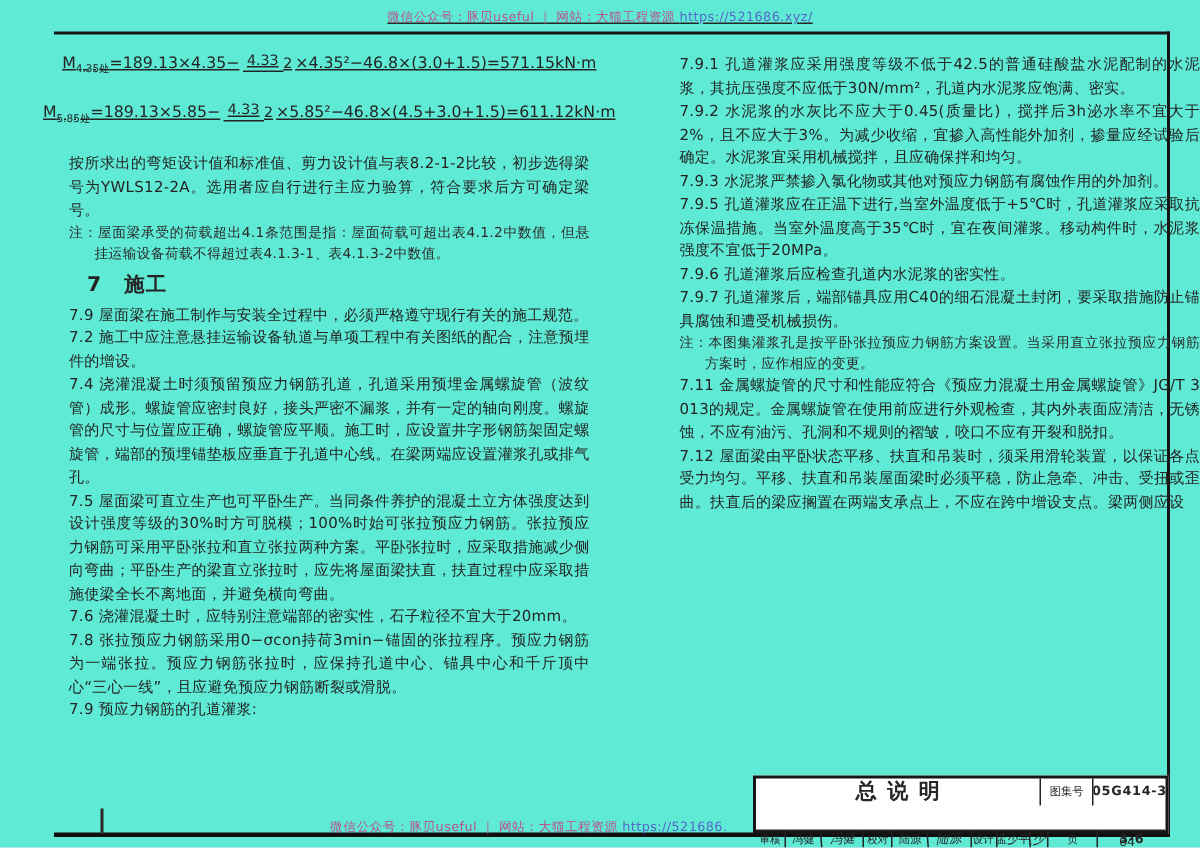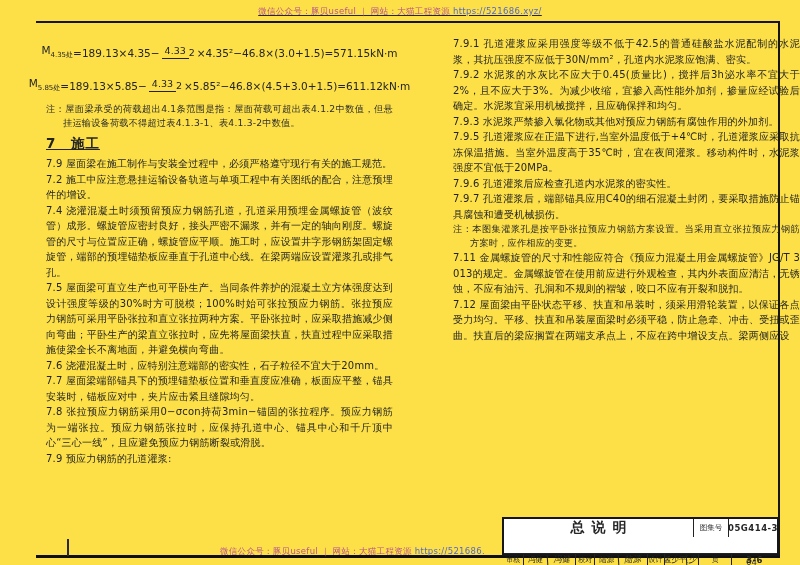--- a/index.html
+++ b/index.html
@@ -1,40 +1,40 @@
 <!DOCTYPE html>
 <html><head>
 <meta charset="utf-8">
 <style>
   html,body{margin:0;padding:0;background:#e8e8e8;}
-  #page{position:relative;width:800px;height:565px;background:#fde047;overflow:hidden;
+  #page{position:relative;width:800px;height:565px;background:#5eead4;overflow:hidden;
         font-family:"DejaVu Sans",sans-serif;color:#262626;}
   
   .wm{position:absolute;font-size:8.5px;white-space:nowrap;letter-spacing:0.3px;}
   .wm-top{top:6px;left:0;right:0;text-align:center;text-decoration:underline;}
   .wm-bottom{top:546px;left:220px;width:281px;overflow:hidden;}
   .wm .wm-txt{color:#b8548e;}
   .wm .wm-url{color:#5468c8;}
   
   .rule-top{position:absolute;left:36px;top:21px;width:744px;height:2px;background:#161616;}
   .border-right{position:absolute;left:778px;top:21px;width:2px;height:537px;background:#161616;}
   .rule-bottom{position:absolute;left:36px;top:555px;width:744px;height:3px;background:#0f0f0f;}
   .tick-left{position:absolute;left:67px;top:539px;width:2px;height:17px;background:#2a2a2a;}
   .page-corner{position:absolute;left:746px;top:557px;font-size:8.5px;color:#333;}
   
   .col{position:absolute;top:36px;width:347px;}
   .col-left{left:46px;}
   .col-right{left:412px;margin-left:41px;}
   .ln{margin:0;font-size:10px;line-height:15.5px;text-align:justify;
       word-break:break-all;letter-spacing:0.2px;color:#242424;}
   .note{font-size:9.2px;line-height:14.2px;padding-left:17px;text-indent:-17px;color:#2c2c2c;}
-  .heading{font-size:13.5px;font-weight:700;line-height:21px;margin:3px 0 2px 0;letter-spacing:1px;text-decoration:underline;}
+  .heading{font-size:13.5px;font-weight:700;line-height:21px;margin:3px 0 2px 12px;letter-spacing:1px;}
   
-  .formula{display:flex;align-items:center;justify-content:center;height:33px;
-           font-size:10.5px;white-space:nowrap;color:#242424;}
+  .formula{display:flex;align-items:flex-start;justify-content:center;height:33px;
+           font-size:10.5px;white-space:nowrap;color:#242424;text-decoration:underline;}
   .formula sub{font-size:7px;}
   .frac{display:inline-flex;flex-direction:row;align-items:center;margin:0 2px;line-height:1.1;font-size:9.5px;}
   .frac .num{border-bottom:1px solid #242424;padding:0 3px 1px 3px;}
   .frac .den{padding-top:1px;}
   
   .titleblock{position:absolute;left:502px;top:517px;width:277px;height:39px;background:#fff;
               border:2px solid #161616;box-sizing:border-box;display:flex;flex-direction:column;z-index:5;gap:16px;}
   .tb-row{display:flex;box-sizing:border-box;}
   .tb-row1{height:21px;}
   .tb-row2{height:14px;border-top:1px solid #222;flex:1;}
@@ -74,39 +74,39 @@
     <div class="formula">
       <span><span>M</span><sub>5.85处</sub></span>
       <span>=189.13×5.85−</span>
       <span class="frac">
         <span class="num">4.33</span>
         <span class="den">2</span>
       </span>
       <span>×5.85²−46.8×(4.5+3.0+1.5)=611.12kN·m</span>
     </div>
     <div>
+        <p class="ln para">按所求出的弯矩设计值和标准值、剪力设计值与表8.2-1-2比较，初步选得梁号为YWLS12-2A。选用者应自行进行主应力验算，符合要求后方可确定梁号。</p>
         <p class="ln note">注：屋面梁承受的荷载超出4.1条范围是指：屋面荷载可超出表4.1.2中数值，但悬挂运输设备荷载不得超过表4.1.3-1、表4.1.3-2中数值。</p>
         <p class="ln heading">7　施工</p>
         <p class="ln para">7.9 屋面梁在施工制作与安装全过程中，必须严格遵守现行有关的施工规范。</p>
         <p class="ln para">7.2 施工中应注意悬挂运输设备轨道与单项工程中有关图纸的配合，注意预埋件的增设。</p>
         <p class="ln para">7.4 浇灌混凝土时须预留预应力钢筋孔道，孔道采用预埋金属螺旋管（波纹管）成形。螺旋管应密封良好，接头严密不漏浆，并有一定的轴向刚度。螺旋管的尺寸与位置应正确，螺旋管应平顺。施工时，应设置井字形钢筋架固定螺旋管，端部的预埋锚垫板应垂直于孔道中心线。在梁两端应设置灌浆孔或排气孔。</p>
         <p class="ln para">7.5 屋面梁可直立生产也可平卧生产。当同条件养护的混凝土立方体强度达到设计强度等级的30%时方可脱模；100%时始可张拉预应力钢筋。张拉预应力钢筋可采用平卧张拉和直立张拉两种方案。平卧张拉时，应采取措施减少侧向弯曲；平卧生产的梁直立张拉时，应先将屋面梁扶直，扶直过程中应采取措施使梁全长不离地面，并避免横向弯曲。</p>
         <p class="ln para">7.6 浇灌混凝土时，应特别注意端部的密实性，石子粒径不宜大于20mm。</p>
-        <p class="ln para">7.7 屋面梁端部锚具下的预埋锚垫板位置和垂直度应准确，板面应平整，锚具安装时，锚板应对中，夹片应击紧且缝隙均匀。</p>
         <p class="ln para">7.8 张拉预应力钢筋采用0−σcon持荷3min−锚固的张拉程序。预应力钢筋为一端张拉。预应力钢筋张拉时，应保持孔道中心、锚具中心和千斤顶中心“三心一线”，且应避免预应力钢筋断裂或滑脱。</p>
         <p class="ln para">7.9 预应力钢筋的孔道灌浆:</p>
       </div>
   </div>
 
   <div class="col col-right">
     <div>
         <p class="ln para">7.9.1 孔道灌浆应采用强度等级不低于42.5的普通硅酸盐水泥配制的水泥浆，其抗压强度不应低于30N/mm²，孔道内水泥浆应饱满、密实。</p>
         <p class="ln para">7.9.2 水泥浆的水灰比不应大于0.45(质量比)，搅拌后3h泌水率不宜大于2%，且不应大于3%。为减少收缩，宜掺入高性能外加剂，掺量应经试验后确定。水泥浆宜采用机械搅拌，且应确保拌和均匀。</p>
         <p class="ln para">7.9.3 水泥浆严禁掺入氯化物或其他对预应力钢筋有腐蚀作用的外加剂。</p>
-        <p class="ln para">7.9.5 孔道灌浆应在正温下进行,当室外温度低于+4℃时，孔道灌浆应采取抗冻保温措施。当室外温度高于35℃时，宜在夜间灌浆。移动构件时，水泥浆强度不宜低于20MPa。</p>
+        <p class="ln para">7.9.5 孔道灌浆应在正温下进行,当室外温度低于+5℃时，孔道灌浆应采取抗冻保温措施。当室外温度高于35℃时，宜在夜间灌浆。移动构件时，水泥浆强度不宜低于20MPa。</p>
         <p class="ln para">7.9.6 孔道灌浆后应检查孔道内水泥浆的密实性。</p>
         <p class="ln para">7.9.7 孔道灌浆后，端部锚具应用C40的细石混凝土封闭，要采取措施防止锚具腐蚀和遭受机械损伤。</p>
         <p class="ln note">注：本图集灌浆孔是按平卧张拉预应力钢筋方案设置。当采用直立张拉预应力钢筋方案时，应作相应的变更。</p>
         <p class="ln para">7.11 金属螺旋管的尺寸和性能应符合《预应力混凝土用金属螺旋管》JG/T 3013的规定。金属螺旋管在使用前应进行外观检查，其内外表面应清洁，无锈蚀，不应有油污、孔洞和不规则的褶皱，咬口不应有开裂和脱扣。</p>
         <p class="ln para">7.12 屋面梁由平卧状态平移、扶直和吊装时，须采用滑轮装置，以保证各点受力均匀。平移、扶直和吊装屋面梁时必须平稳，防止急牵、冲击、受扭或歪曲。扶直后的梁应搁置在两端支承点上，不应在跨中增设支点。梁两侧应设</p>
       </div>
   </div>
 
   <div class="titleblock">
     <div class="tb-row tb-row1">

